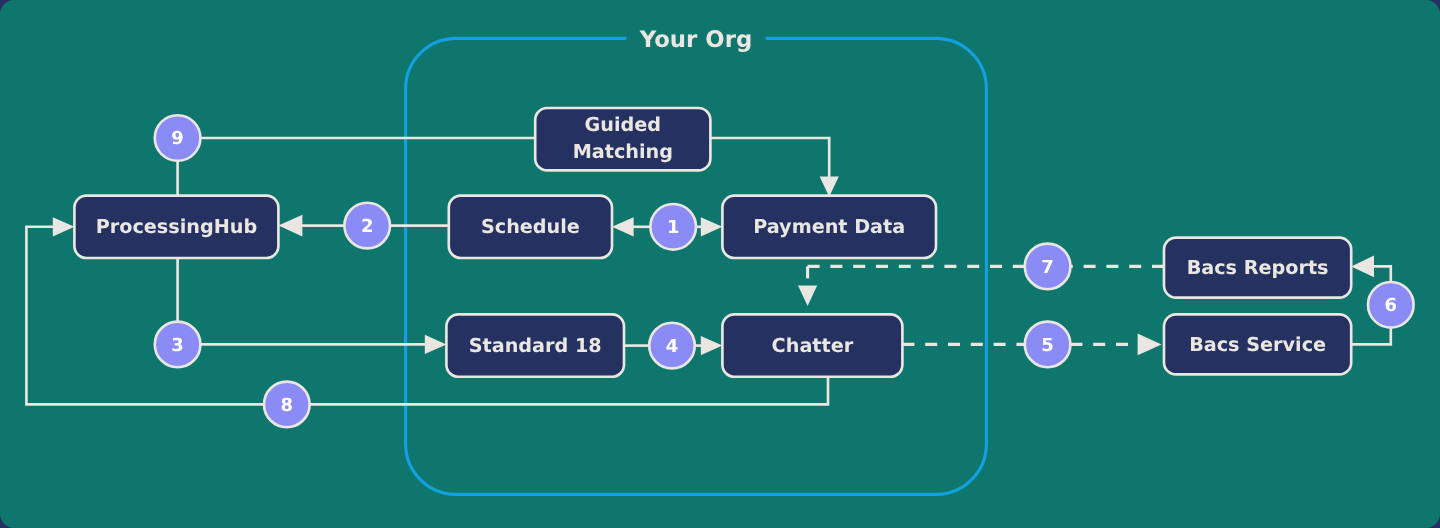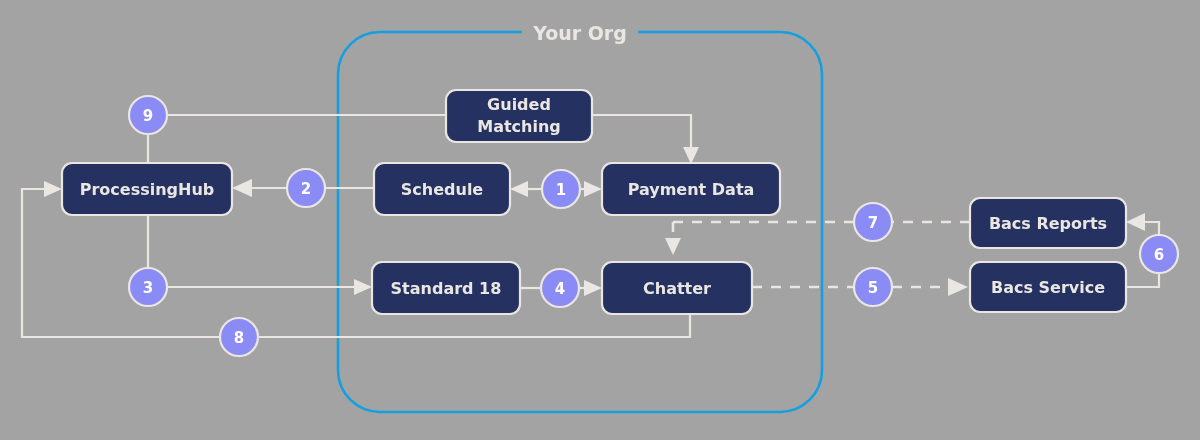--- a/index.html
+++ b/index.html
@@ -4,23 +4,24 @@
 <style>
   html, body {
     margin: 0;
     padding: 0;
     background: #243161;
   }
   #canvas {
     position: relative;
     width: 1200px;
     height: 440px;
-    background: #a3a3a3;
+    background: #0f766e;
     overflow: hidden;
     font-family: "DejaVu Sans", "Liberation Sans", sans-serif;
+    border-radius: 12px;
   }
   #diagram-svg {
     position: absolute;
     left: 0; top: 0;
     width: 1200px;
     height: 440px;
   }
   .node-label {
     font-family: "DejaVu Sans", "Liberation Sans", sans-serif;
     font-size: 16px;

